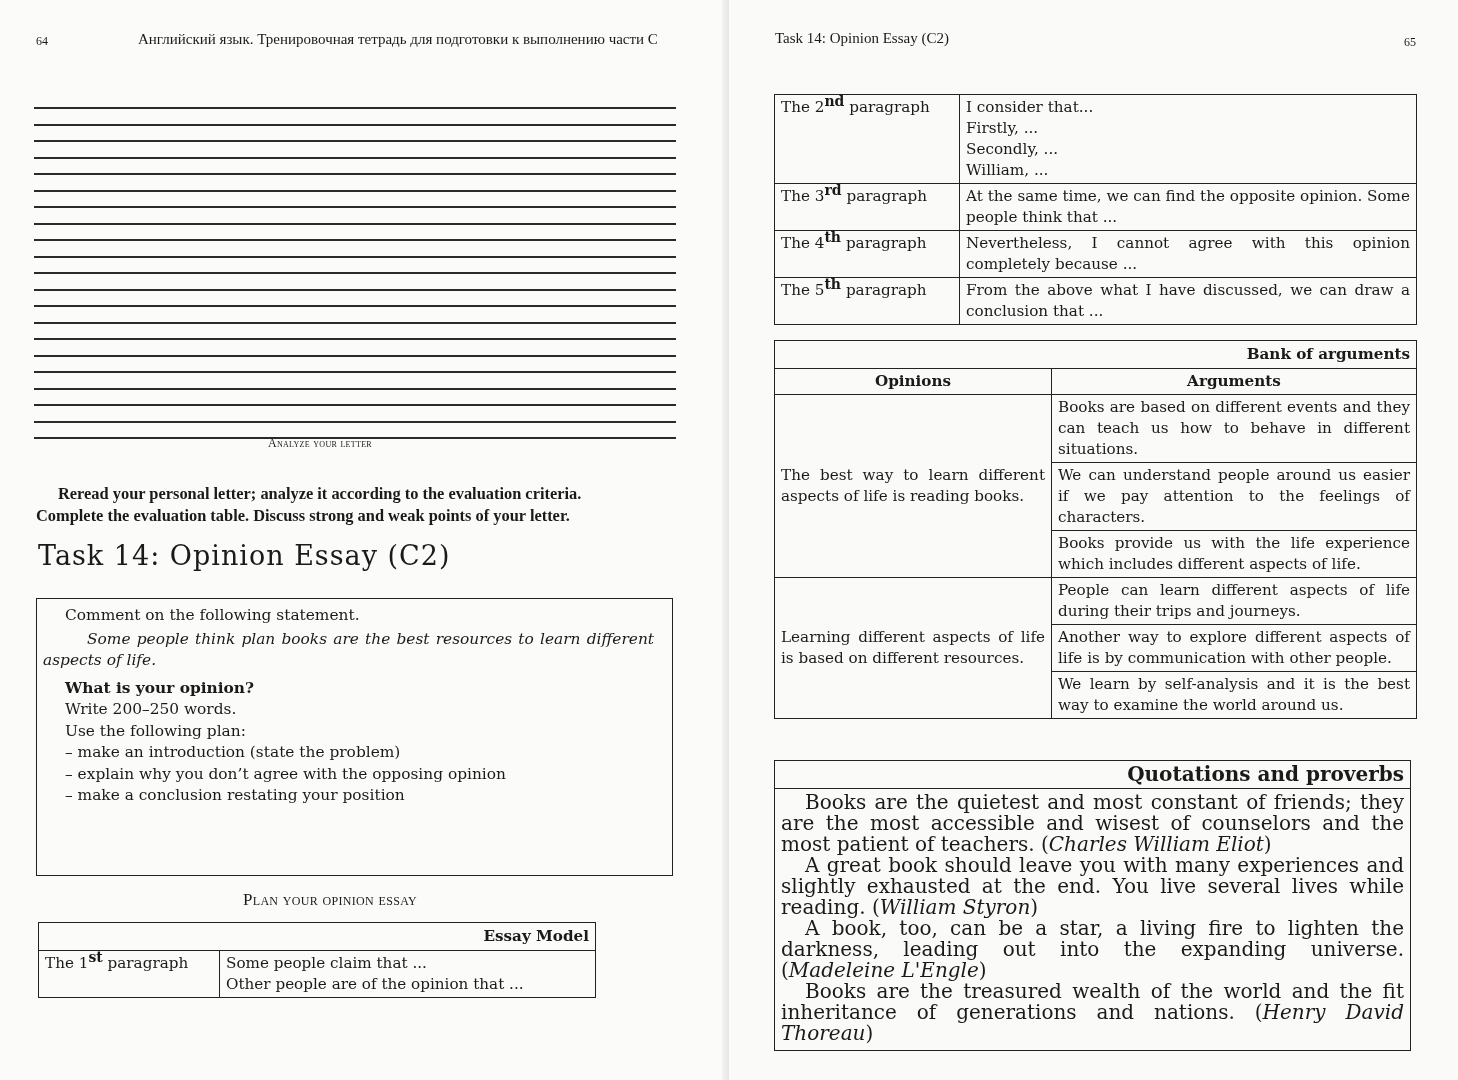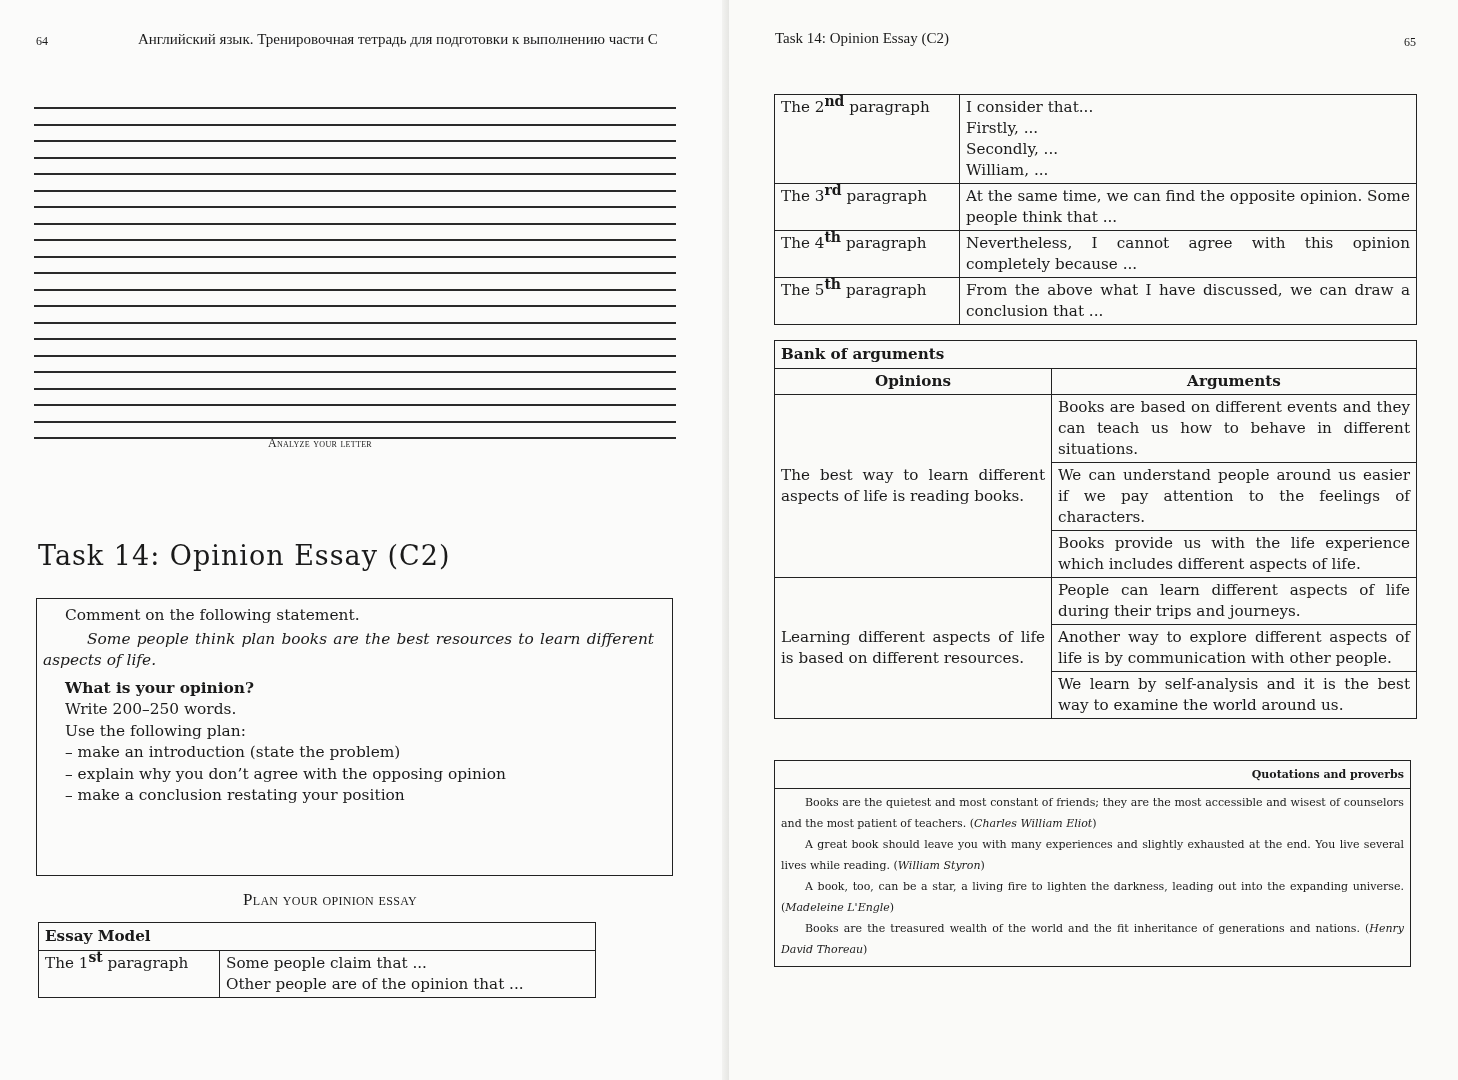--- a/index.html
+++ b/index.html
@@ -34,31 +34,31 @@
   .task-box { position:absolute; left:36px; top:598px; width:637px; height:278px; border:1.5px solid #222;
     box-sizing:border-box; padding:6px 18px 0 6px; font-size:15.4px; line-height:21.5px; font-family:"DejaVu Serif", serif; }
   .task-box p { margin:0; }
   .task-box .ind { padding-left:22px; }
   .task-box .stmt { font-style:italic; text-indent:44px; text-align:justify; margin-top:2px; margin-bottom:6px; }
   .task-box .bold { font-weight:bold; }
   .task-box .jus { text-align:justify; text-indent:22px; }
 
   table.doc { border-collapse:collapse; font-family:"DejaVu Serif", serif; font-size:15.2px; line-height:21px; }
   table.doc td, table.doc th { border:1.5px solid #222; vertical-align:top; padding:2px 6px; }
-  table.doc .hdr-right { font-weight:bold; padding:3px 6px; }
+  table.doc .hdr-right { text-align:right; font-weight:bold; padding:3px 6px; }
   table.doc .center-bold { text-align:center; font-weight:bold; }
   table.doc td.mid { vertical-align:middle; }
   table.doc .jus { text-align:justify; }
   sup { font-size:14px; line-height:0;font-weight:bold; }
 
   .essay-model { position:absolute; left:38px; top:922px; width:558px; }
   .para-table { position:absolute; left:774px; top:94px; width:643px; }
   .bank { position:absolute; left:774px; top:340px; width:643px; }
   .quotes { position:absolute; left:774px; top:760px; width:637px; border:1.5px solid #222; box-sizing:border-box;
-    font-family:"DejaVu Serif", serif; font-size:11px; line-height:21px; }
+    font-family:"DejaVu Serif", serif; font-size:20px; line-height:21px; }
   .quotes .qhead { text-align:right; font-weight:bold; padding:3px 6px; border-bottom:1.5px solid #222; }
   .quotes .qbody { padding:3px 6px 6px 6px; }
   .quotes p { margin:0; text-indent:24px; text-align:justify; }
   .quotes .auth { font-style:italic; }
 </style>
 </head>
 <body>
 
 <div class="page left">
   <div class="pagenum" style="left:36px; top:34px;">64</div>
@@ -83,20 +83,24 @@
       <div class="wline"></div>
       <div class="wline"></div>
       <div class="wline"></div>
       <div class="wline"></div>
       <div class="wline"></div>
       <div class="wline"></div>
     </div>
 
   <div class="section-caps" style="left:268px; top:436px; font-size:12px;">Analyze your letter</div>
 
+  <div class="instr">
+    <p class="indent">Reread your personal letter; analyze it according to the evaluation criteria.</p>
+    <p>Complete the evaluation table. Discuss strong and weak points of your letter.</p>
+  </div>
 
   <div class="task-title">Task 14: Opinion Essay (C2)</div>
 
   <div class="task-box">
     <p class="ind">Comment on the following statement.</p>
     <p class="stmt">Some people think plan books are the best resources to learn different aspects of life.</p>
     <p class="ind bold">What is your opinion?</p>
     <p class="ind">Write 200–250 words.</p>
     <p class="ind">Use the following plan:</p>
     <p class="ind">– make an introduction (state the problem)</p>

